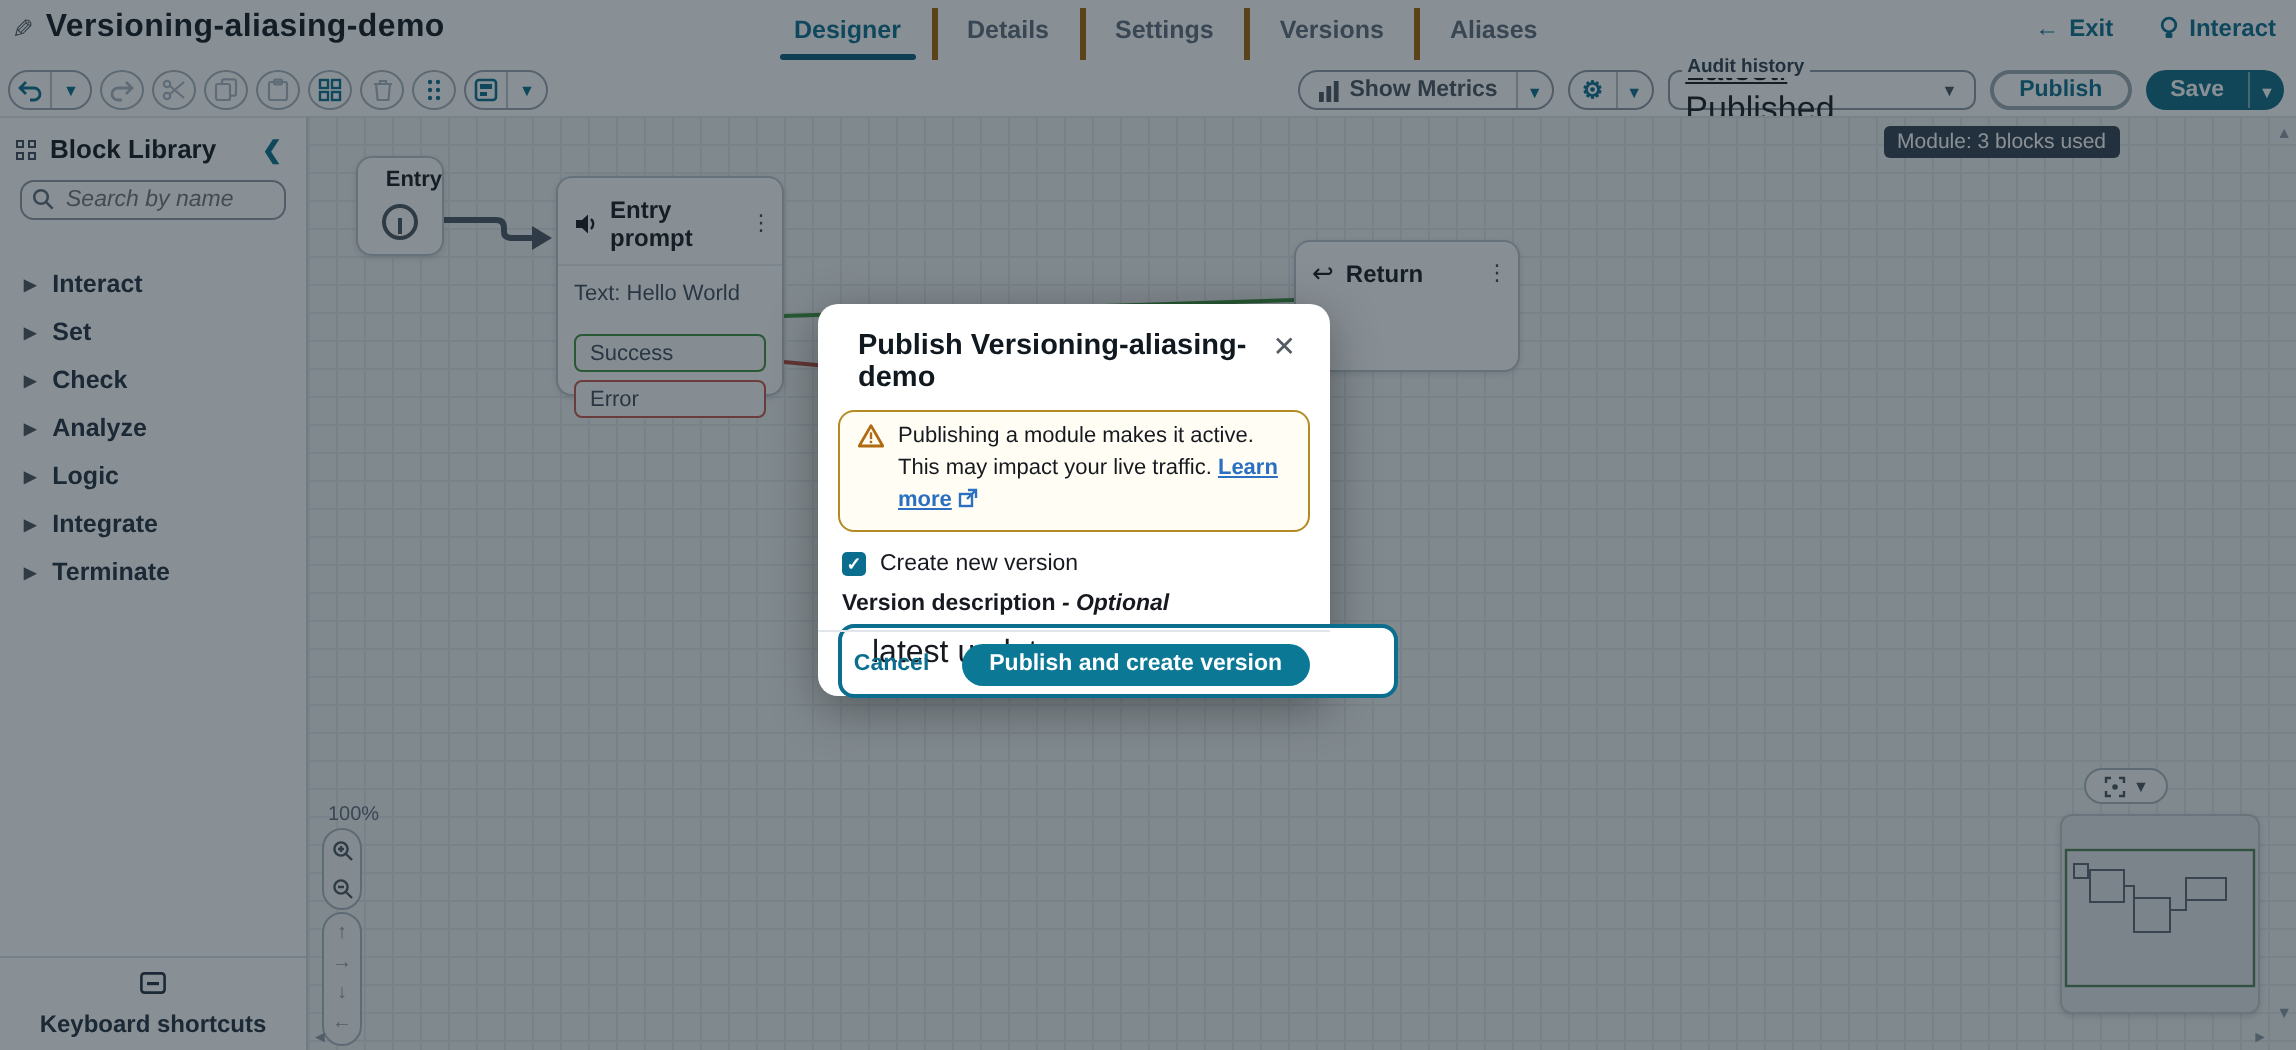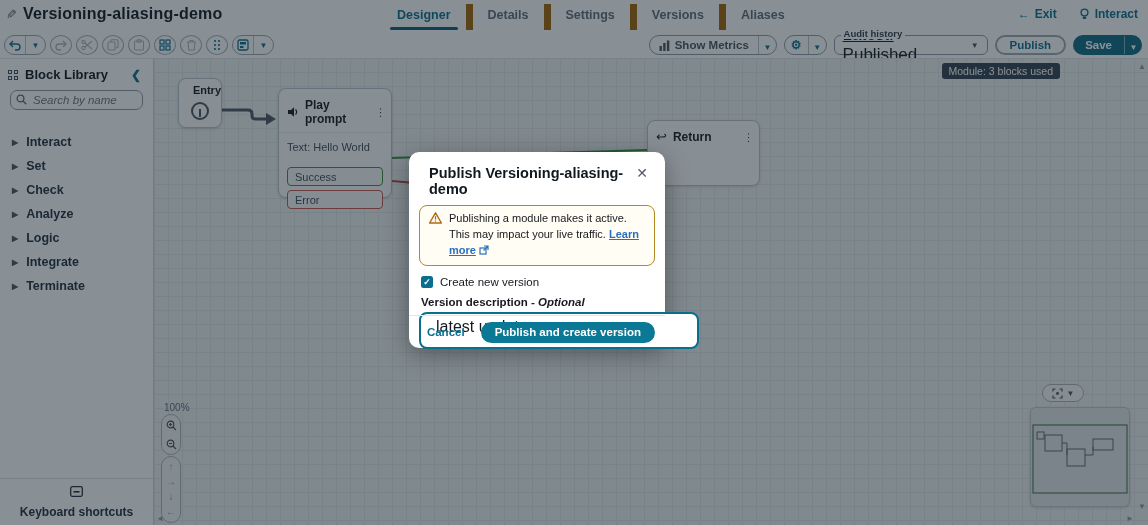--- a/index.html
+++ b/index.html
@@ -5,21 +5,21 @@
   * { margin:0; padding:0; box-sizing:border-box; }
   body { font-family:"Liberation Sans", sans-serif; background:#fff; }
   .stage { position:relative; width:1148px; height:525px; overflow:hidden; background:#fff; }
 
   
   .topbar { position:absolute; top:0; left:0; right:0; height:32px; background:#fff; }
   .title-wrap { position:absolute; left:6px; top:5px; display:flex; align-items:center; gap:6px; }
   .pencil { color:#545b64; font-size:13px; transform:scaleX(-1); }
   .flow-title { font-size:16px; font-weight:700; color:#101820; letter-spacing:.2px; }
   .tabs { position:absolute; left:382px; top:4px; display:flex; align-items:stretch; height:26px; }
-  .tab { position:relative; padding:4px 15px 0; font-size:12.5px; font-weight:700; color:#5f6b7a; border-right:7px solid #a16207; cursor:pointer; }
+  .tab { position:relative; padding:4px 15px 0; font-size:12.5px; font-weight:700; color:#5f6b7a; border-right:3px solid #a16207; cursor:pointer; }
   .tab:last-child { border-right:none; }
   .tab.active { color:#0b6e8f; }
   .tab.active::after { content:""; position:absolute; left:8px; right:8px; bottom:0; height:3px; background:#0b5d7a; border-radius:2px; }
   .top-right { position:absolute; right:10px; top:7px; display:flex; align-items:center; gap:22px; }
   .top-link { display:flex; align-items:center; gap:5px; font-size:12px; font-weight:700; color:#0b6e8f; cursor:pointer; }
 
   
   .toolbar { position:absolute; top:32px; left:0; right:0; height:26px; background:#fff; display:flex; align-items:center; }
   .tb-left { display:flex; align-items:center; gap:4px; padding-left:4px; }
   .tgroup { display:flex; align-items:center; border:1px solid #99a5b1; border-radius:11px; height:20px; overflow:hidden; background:#fff; }
@@ -320,21 +320,21 @@
       <div class="entry-label">Entry</div>
       <div class="entry-icon"></div>
     </div>
 
     <div class="node node-play">
       <div class="node-head">
         <svg class="ic" width="12" height="12" viewBox="0 0 12 12">
             <polygon points="1,4 4,4 7,1.2 7,10.8 4,8 1,8" fill="#16191f"></polygon>
             <path d="M8.5 3.5 a3.4 3.4 0 0 1 0 5" fill="none" stroke="#16191f" stroke-width="1.2"></path>
           </svg>
-        <span class="node-title">Play prompt</span>
+        <span class="node-title">Entry prompt</span>
         <span class="kebab">⋮</span>
       </div>
       <div class="node-body">Text: Hello World</div>
       <div class="port success">Success</div>
       <div class="port error">Error</div>
     </div>
 
     <div class="node node-return">
       <div class="node-head">
         <span style="color:#16191f;font-size:13px;line-height:10px;">↩</span>

